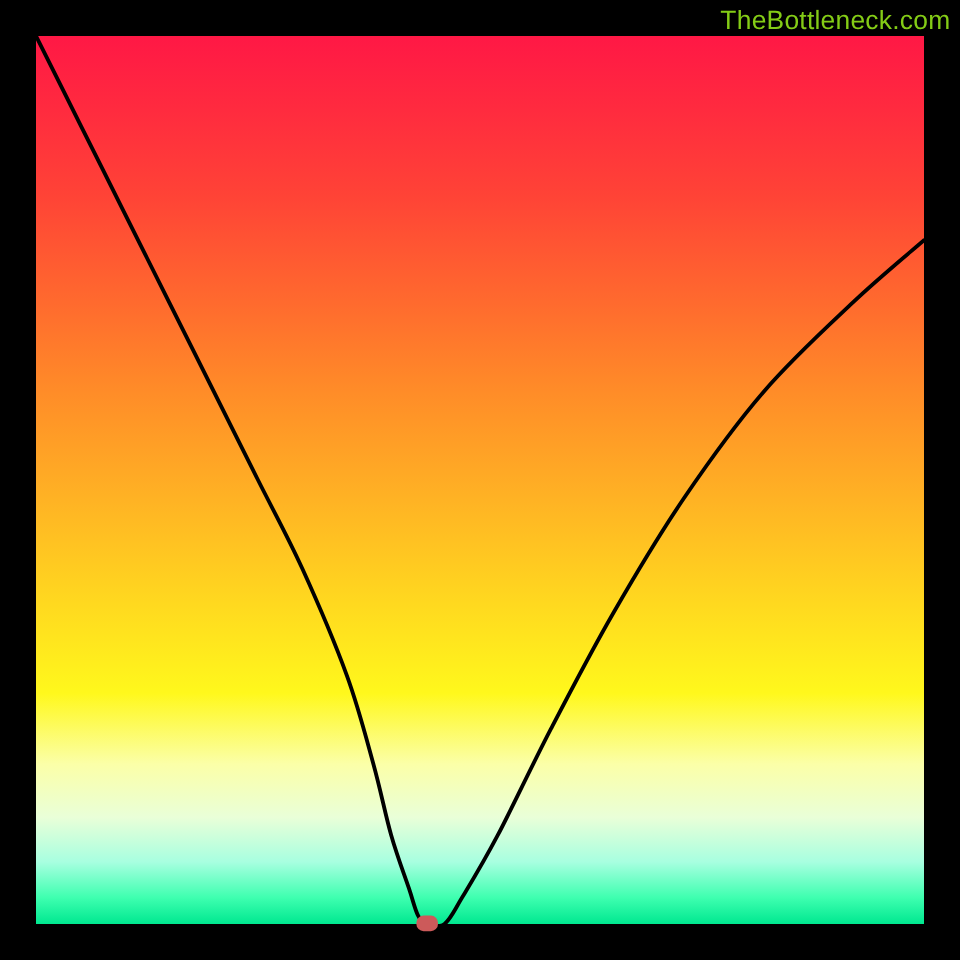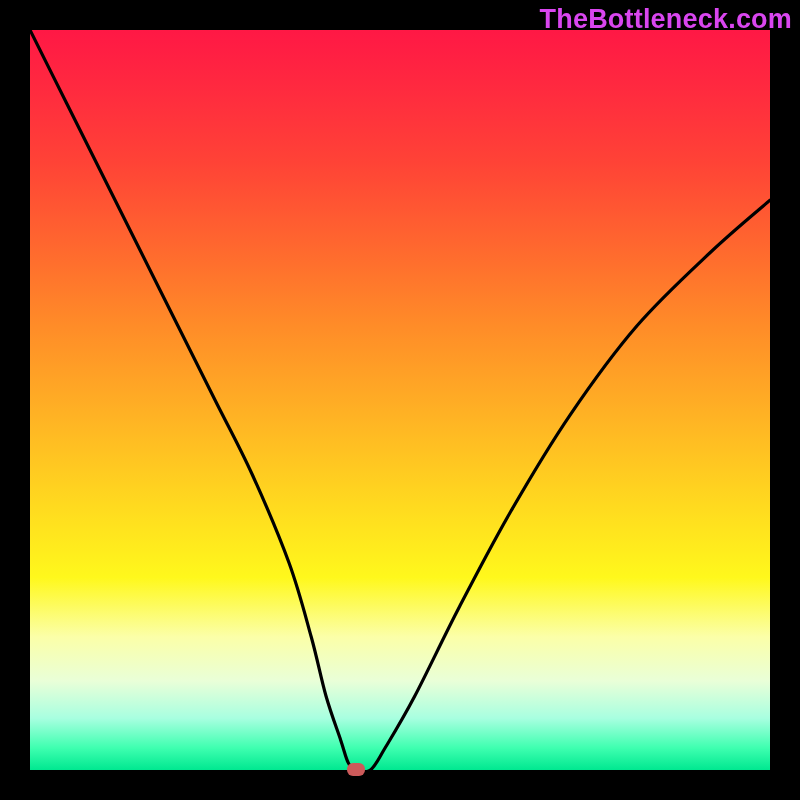--- a/index.html
+++ b/index.html
@@ -35,23 +35,23 @@
   svg.curve {
     position: absolute;
     left: 0; top: 0;
     width: 100%; height: 100%;
   }
   .watermark {
     position: absolute;
     top: 4px;
     right: 8px;
     font-family: Arial, Helvetica, sans-serif;
-    font-size: 27px;
-    font-weight: 700;
-    color: #d946ef;
+    font-size: 22px;
+    font-weight: 400;
+    color: #84cc16;
     letter-spacing: 0.2px;
     user-select: none;
   }
   .marker {
     position: absolute;
     width: 18px;
     height: 13px;
     border-radius: 6px;
     background: #cc5a5a;
   }

